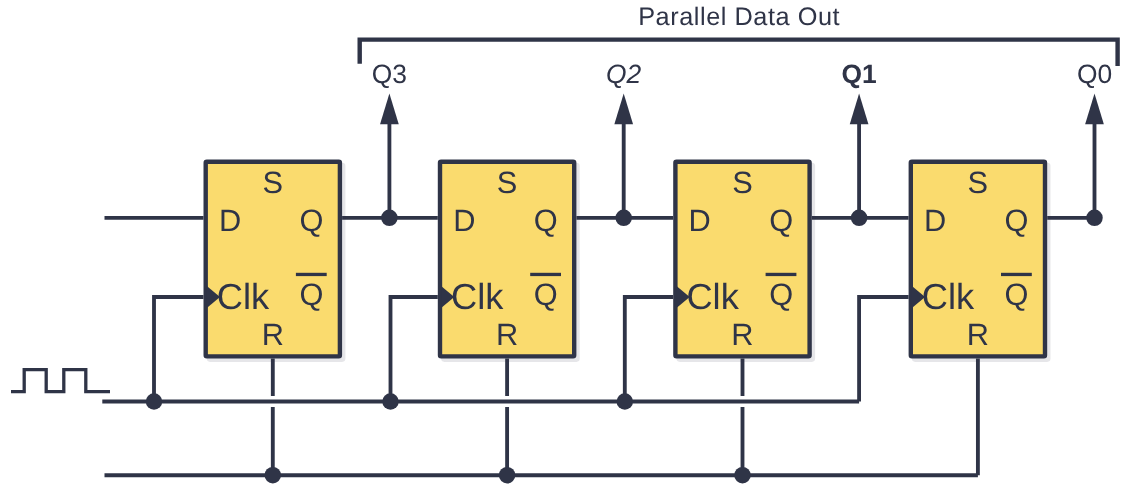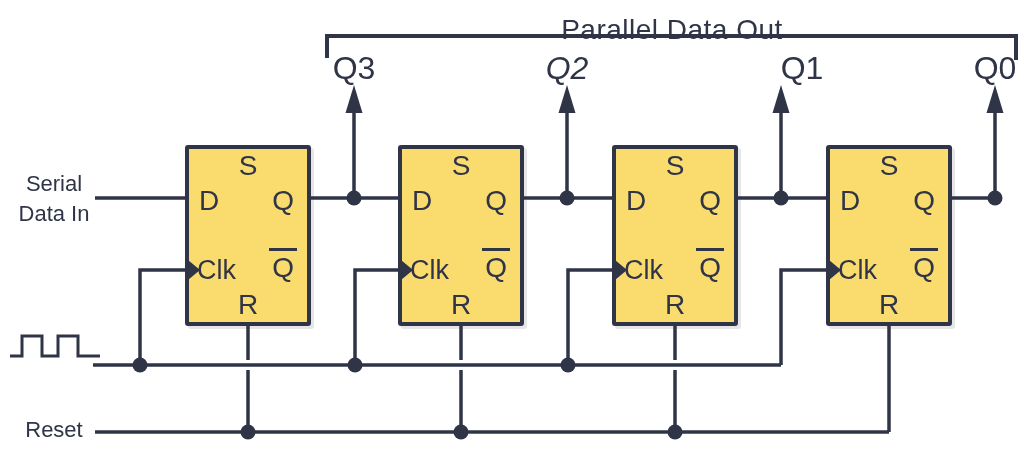--- a/index.html
+++ b/index.html
@@ -2,38 +2,38 @@
 <html><head>
 <meta charset="utf-8">
 <style>
   html,body{margin:0;padding:0;background:#fff;}
   .canvas{
     position:relative;width:1024px;height:452px;background:#ffffff;
     font-family:"Liberation Sans","DejaVu Sans",sans-serif;color:#2f3447;overflow:hidden;
   }
   .wires{position:absolute;left:0;top:0;z-index:1;}
   .lbl{position:absolute;z-index:2;color:#2f3447;}
-  .title-lbl{left:522px;top:16px;width:300px;text-align:center;font-size:28px;line-height:28px;letter-spacing:.5px;}
-  .out-lbl{top:54px;width:60px;text-align:center;font-size:32px;line-height:28px;}
-  .out-q3{left:324px;} .out-q2{left:537px;font-style:italic;} .out-q1{left:772px;} .out-q0{left:965px;}
+  .title-lbl{left:522px;top:1px;width:300px;text-align:center;font-size:23px;line-height:28px;letter-spacing:.5px;}
+  .out-lbl{top:54px;width:60px;text-align:center;font-size:24px;line-height:28px;}
+  .out-q3{left:324px;} .out-q2{left:537px;font-style:italic;} .out-q1{left:751px;font-weight:bold;} .out-q0{left:965px;}
   .in-lbl{left:8px;width:92px;text-align:center;font-size:22px;line-height:30px;}
   .serial-lbl{top:169px;}
   .clock-lbl{top:361px;line-height:26px;}
   .reset-lbl{top:417px;line-height:26px;}
   .ff{
     position:absolute;top:145px;width:126px;height:181px;box-sizing:border-box;
     background:#fadb6e;border:4px solid #2f3447;border-radius:3px;z-index:3;
     box-shadow:3px 3px 0 rgba(47,52,71,0.12);
   }
   .ff1{left:185px;} .ff2{left:398px;} .ff3{left:612px;} .ff4{left:826px;}
   .pin{position:absolute;font-size:28px;line-height:32px;color:#2f3447;}
   .pin-s{top:1px;left:0;right:0;text-align:center;}
   .pin-d{top:36px;left:10px;}
   .pin-q{top:36px;right:13px;}
-  .pin-clk{top:105px;left:8px;font-size:27px;}
+  .pin-clk{top:105px;left:8px;font-size:33px;}
   .pin-qbar{top:99px;right:10px;}
   .pin-qbar span{display:inline-block;border-top:3.5px solid #2f3447;padding:1px 3px 0 3px;}
   .pin-r{bottom:1px;left:0;right:0;text-align:center;}
   .clk-tri{
     position:absolute;top:111px;left:-1px;width:0;height:0;
     border-top:10px solid transparent;border-bottom:10px solid transparent;
     border-left:12px solid #2f3447;
   }
 </style>
 </head>
@@ -112,25 +112,20 @@
     </g>
   </svg>
 
   <div class="lbl title-lbl">Parallel Data Out</div>
 
   <div class="lbl out-lbl out-q3">Q3</div>
   <div class="lbl out-lbl out-q2">Q2</div>
   <div class="lbl out-lbl out-q1">Q1</div>
   <div class="lbl out-lbl out-q0">Q0</div>
 
-  <div class="lbl in-lbl serial-lbl">
-    <span style="display:block">Serial</span>
-    <span style="display:block">Data In</span>
-  </div>
-  <div class="lbl in-lbl reset-lbl">Reset</div>
 
   <div class="ff ff1">
     <div class="pin pin-s">S</div>
     <div class="pin pin-d">D</div>
     <div class="pin pin-q">Q</div>
     <div class="clk-tri"></div>
     <div class="pin pin-clk">Clk</div>
     <div class="pin pin-qbar"><span>Q</span></div>
     <div class="pin pin-r">R</div>
   </div>

